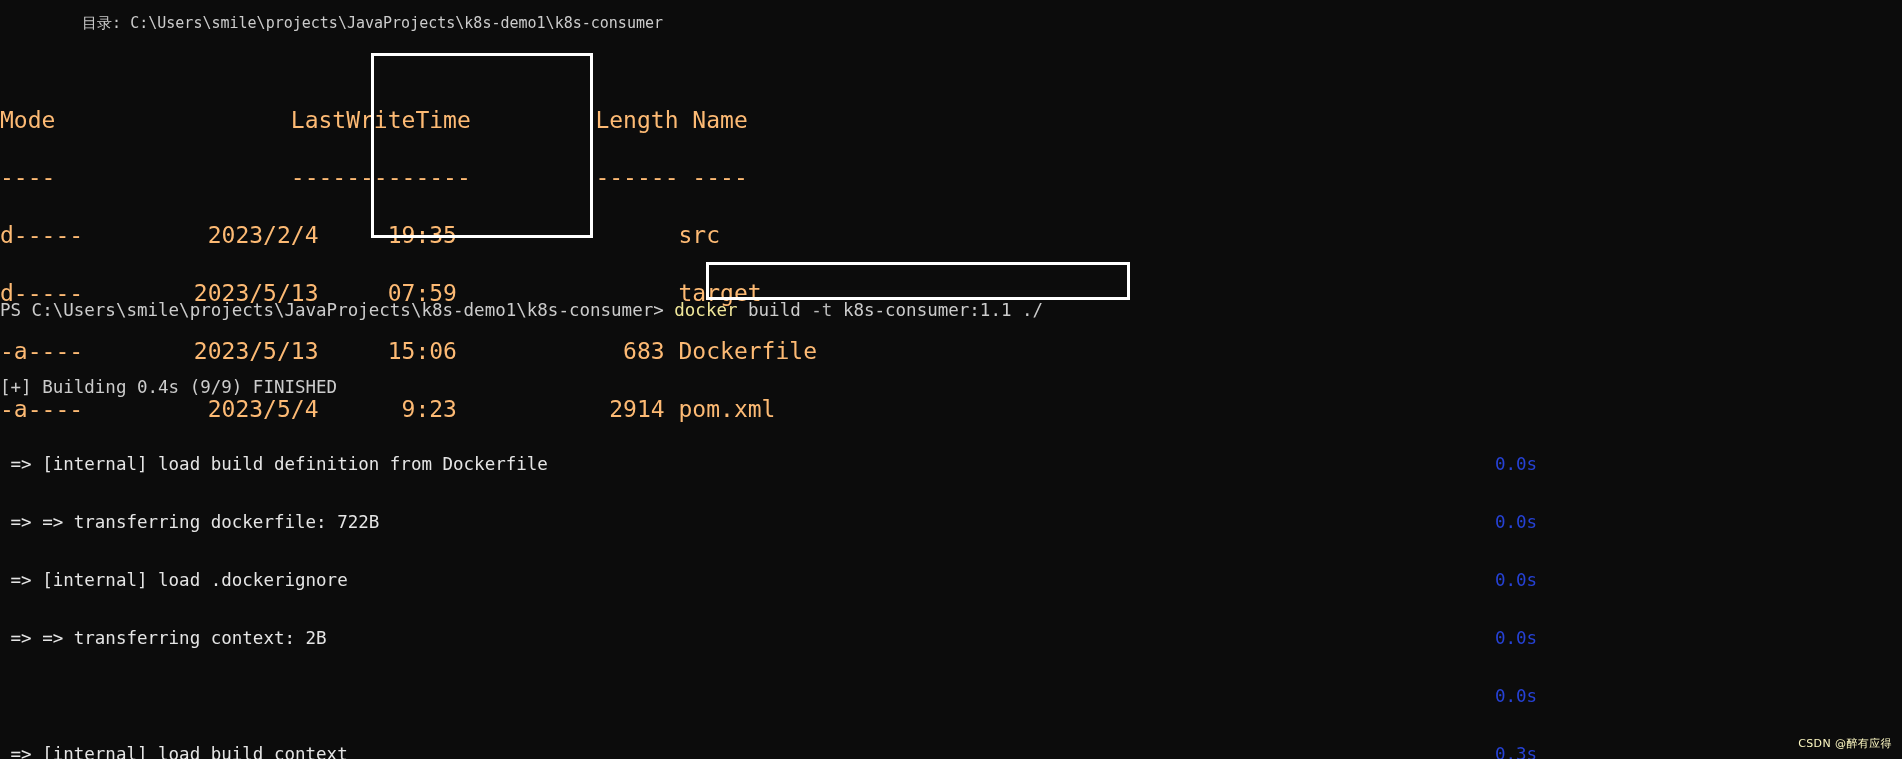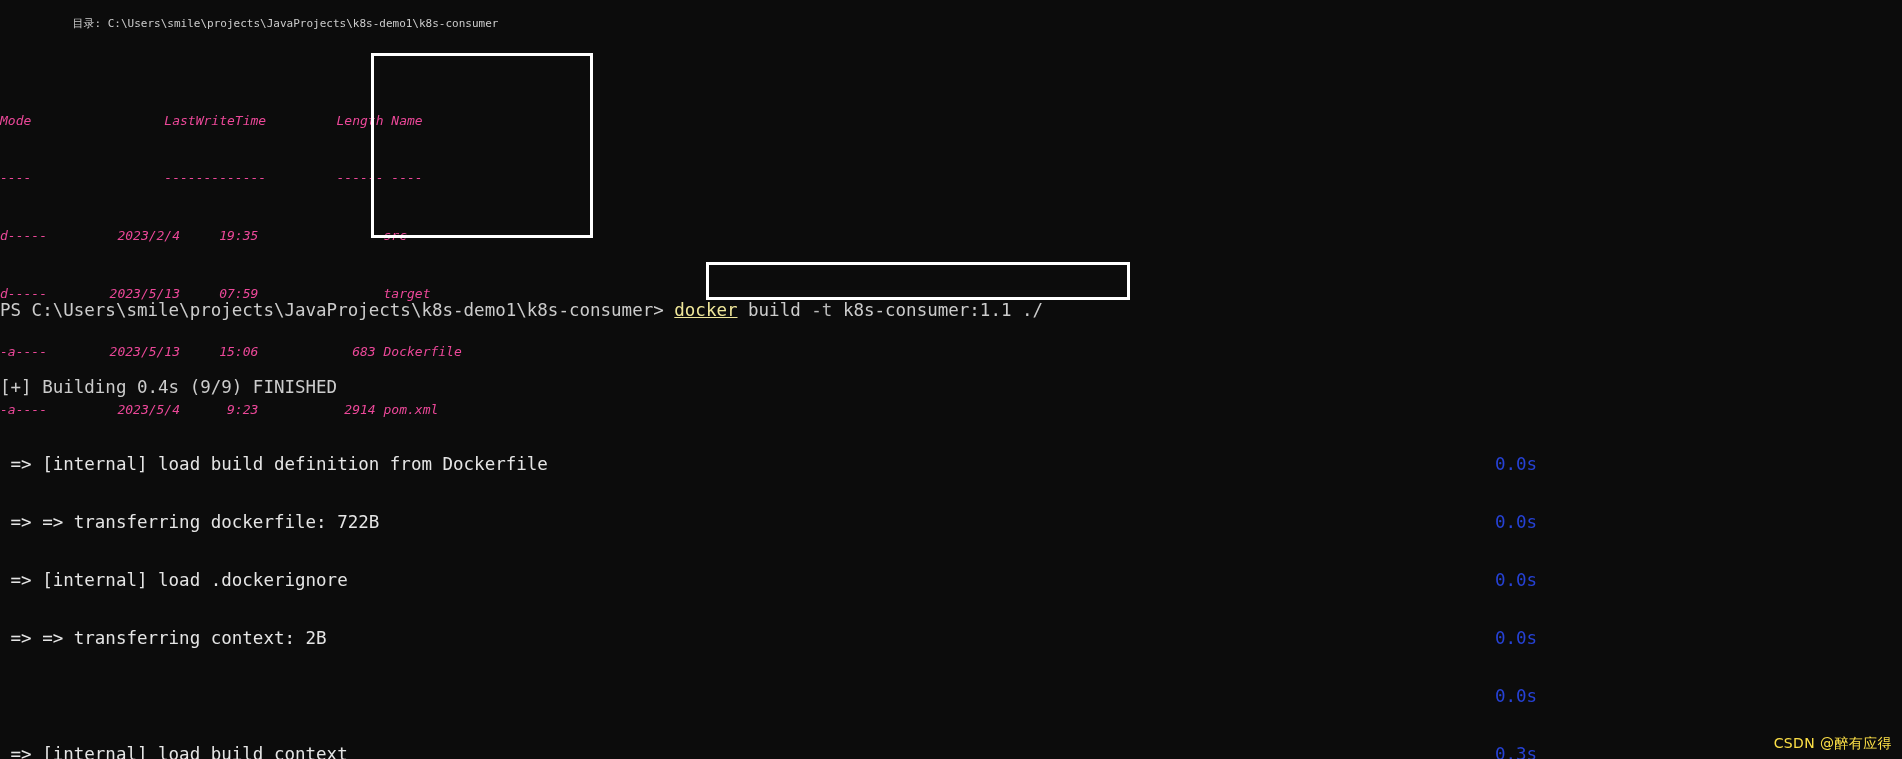--- a/index.html
+++ b/index.html
@@ -20,44 +20,43 @@
     background: #0c0c0c;
     color: #ccc;
     font-size: 17.5px;
     line-height: 19.3px;
     letter-spacing: 0px;
     white-space: pre;
   }
   .line { white-space: pre; height: 19.3px; }
   .wht { color: #cccccc; }
   .blue { color: #e5e5e5; }
-  .yel { color: #f0e79a; text-decoration: underline; }
+  .yel { color: #f0e79a; }
   .gry { color: #b9b9b9; }
 
   
   #dir-header {
     position: absolute;
     left: 46px;
     top: 14px;
-    font-size: 11px;
+    font-size: 15px;
     color: #cccccc;
     white-space: pre;
     font-family: "DejaVu Sans Mono", "Liberation Mono", monospace;
   }
 
   
   #listing {
     position: absolute;
     left: 0px;
     top: 72px;
     white-space: pre;
-    color: #ec4899;
-    font-size: 13px;
+    color: #fdba74;
+    font-size: 23px;
     line-height: 19.3px;
-    font-style: italic;
   }
   #listing .row { height: 19.3px; white-space: pre; }
 
   
   #build-output {
     position: absolute;
     left: 0px;
     top: 243px;
     white-space: pre;
     font-size: 17.5px;
@@ -90,22 +89,22 @@
     top: 262px;
     width: 424px;
     height: 38px;
   }
 
   
   #watermark {
     position: absolute;
     right: 10px;
     bottom: 6px;
-    color: #fde047;
-    font-size: 14px;
+    color: #fef9c3;
+    font-size: 11px;
     font-family: "DejaVu Sans", "Liberation Sans", sans-serif;
     letter-spacing: 0.4px;
   }
 </style>
 </head>
 <body>
 
 <div id="terminal">
 
   <div id="dir-header">    目录: C:\Users\smile\projects\JavaProjects\k8s-demo1\k8s-consumer</div>

